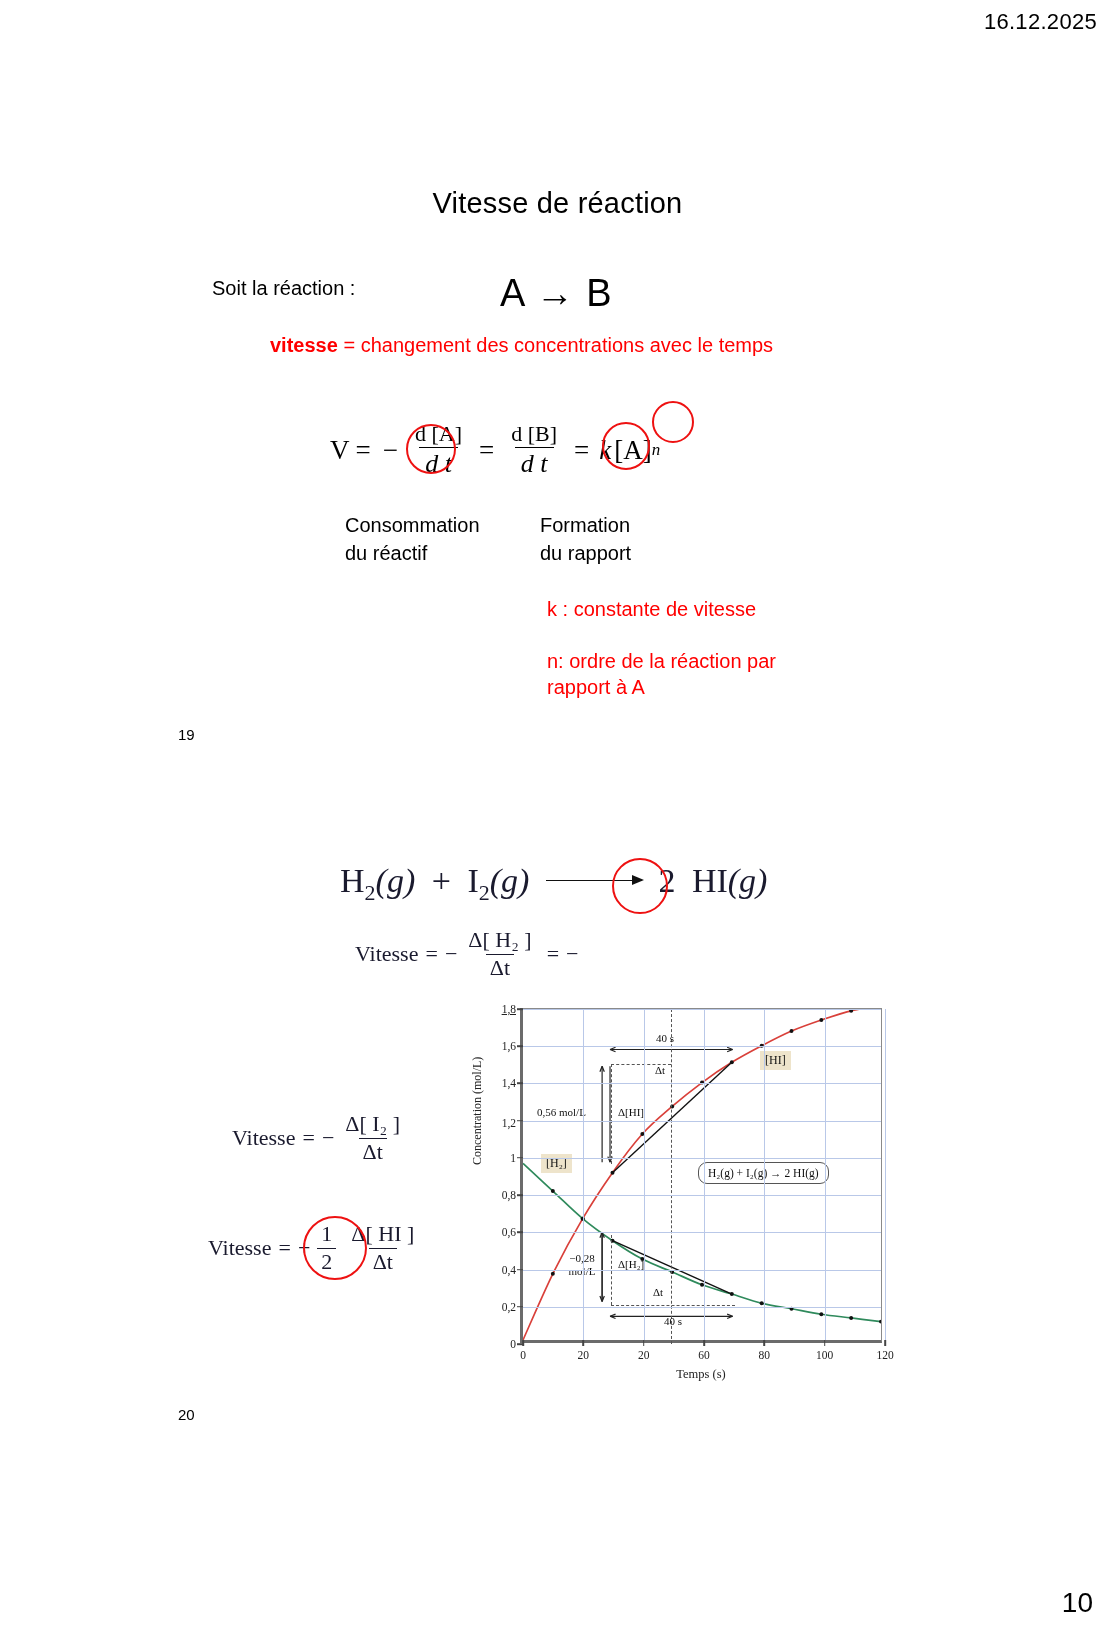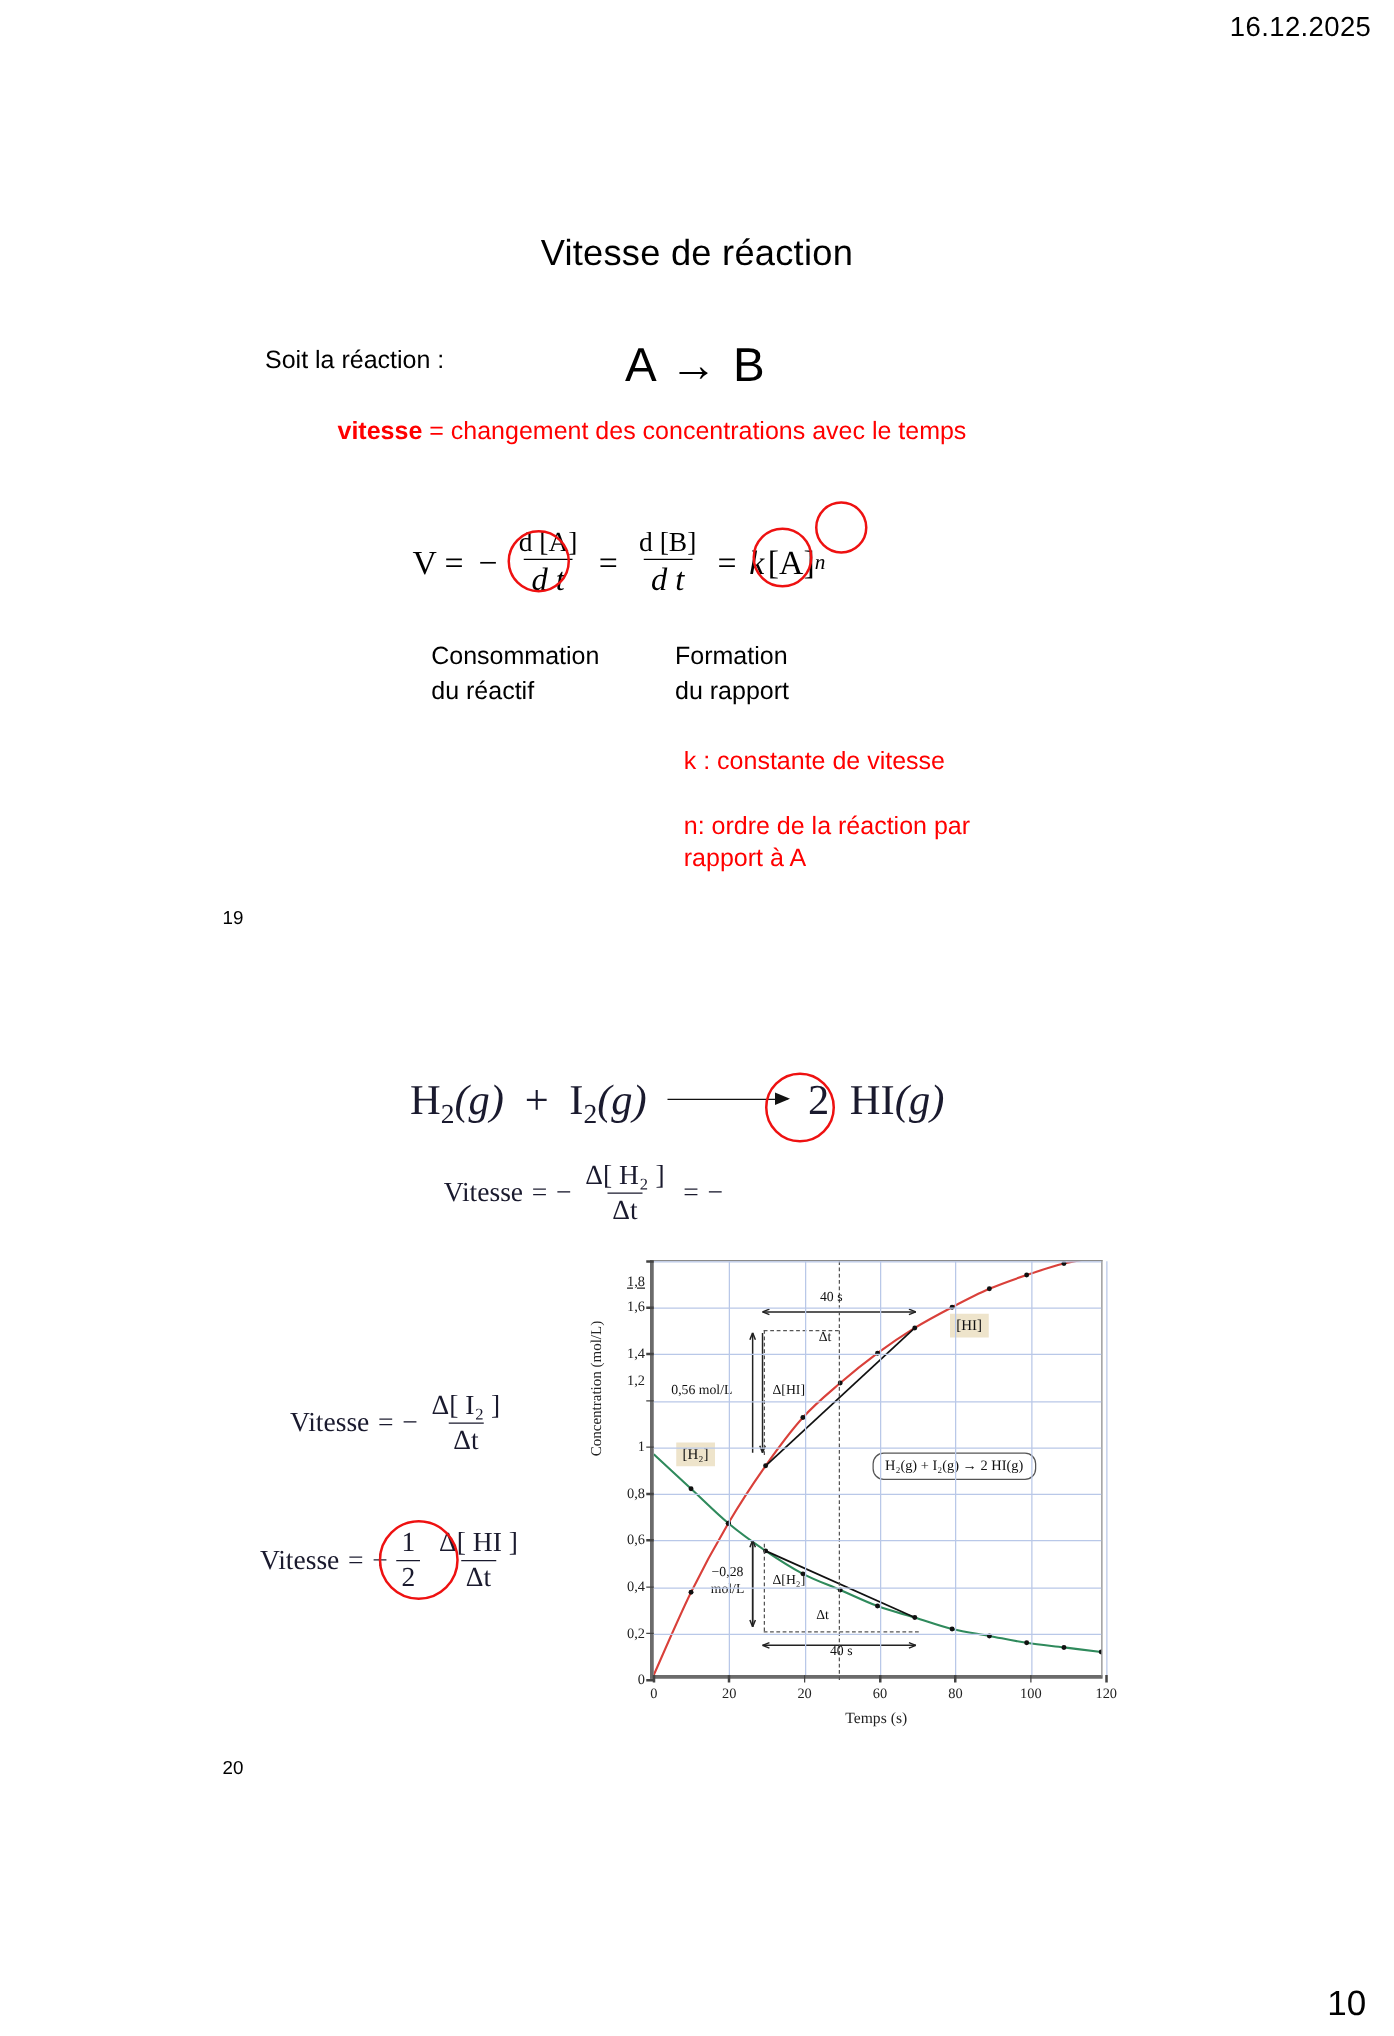--- a/index.html
+++ b/index.html
@@ -82,21 +82,21 @@
   #label-consumption{left:345px;top:512px;font-size:20px;line-height:1.38;}
   #label-formation{left:540px;top:512px;font-size:20px;line-height:1.38;}
   #note-k{left:547px;top:598px;font-size:20px;color:#ff0000;}
   #note-n{left:547px;top:648px;font-size:20px;color:#ff0000;line-height:1.32;}
   #slide19-number{left:178px;top:726px;font-size:15px;}
 
   
   #slide20-number{left:178px;top:1406px;font-size:15px;}
 
   #hi-reaction{
-    left:328px;top:862px;
+    left:340px;top:862px;
     font-family:"Liberation Serif", serif;
     font-size:34px;
     white-space:nowrap;
     color:#1a1a2e;
   }
   #hi-reaction .sub{font-size:22px;vertical-align:sub;}
   #hi-reaction .gi{font-style:italic;}
   .long-arrow{
     display:inline-block;width:96px;height:1px;background:#111;
     vertical-align:middle;position:relative;margin:0 8px 8px 8px;
@@ -446,27 +446,27 @@
       <div class="ytick-mark" style="top: 223.333px;"></div>
       <div class="ytick-label" style="top: 223.333px;">0,6</div>
       <div class="gridh" style="top: 186.111px;"></div>
       <div class="ytick-mark" style="top: 186.111px;"></div>
       <div class="ytick-label" style="top: 186.111px;">0,8</div>
       <div class="gridh" style="top: 148.889px;"></div>
       <div class="ytick-mark" style="top: 148.889px;"></div>
       <div class="ytick-label" style="top: 148.889px;">1</div>
       <div class="gridh" style="top: 111.667px;"></div>
       <div class="ytick-mark" style="top: 111.667px;"></div>
-      <div class="ytick-label" style="top: 96px; text-align: right;">1,2</div>
+      <div class="ytick-label" style="top: 114px; text-align: right;">1,2</div>
       <div class="gridh" style="top: 74.4444px;"></div>
       <div class="ytick-mark" style="top: 74.4444px;"></div>
       <div class="ytick-label" style="top: 74.4444px;">1,4</div>
       <div class="gridh" style="top: 37.2222px;"></div>
       <div class="ytick-mark" style="top: 37.2222px;"></div>
       <div class="ytick-label" style="top: 37.2222px;">1,6</div>
       <div class="gridh" style="top: 0px;"></div>
       <div class="ytick-mark" style="top: 0px;"></div>
-      <div class="ytick-label" style="top: 17px; text-decoration: underline;">1,8</div>
+      <div class="ytick-label" style="top: 0px; text-decoration: underline;">1,8</div>
     </div>
 </div>
 
 <div class="abs" id="slide20-number">20</div>
 <div class="abs" id="page-number-footer">10</div>
 
 </body></html>

